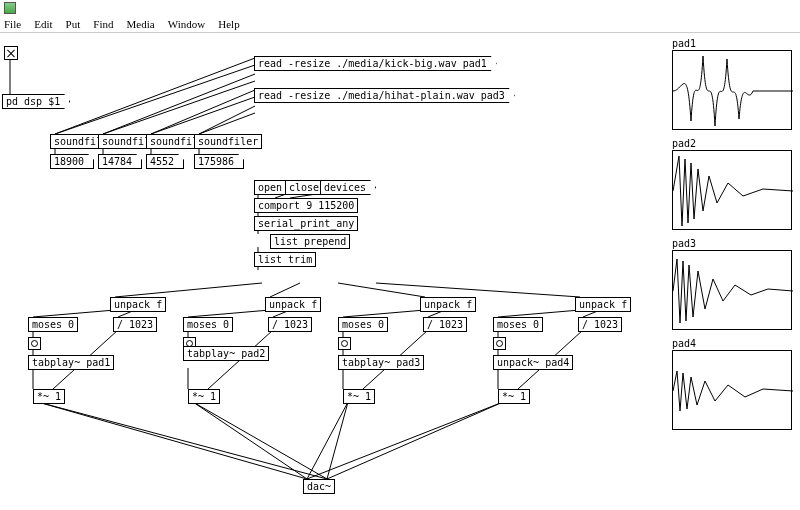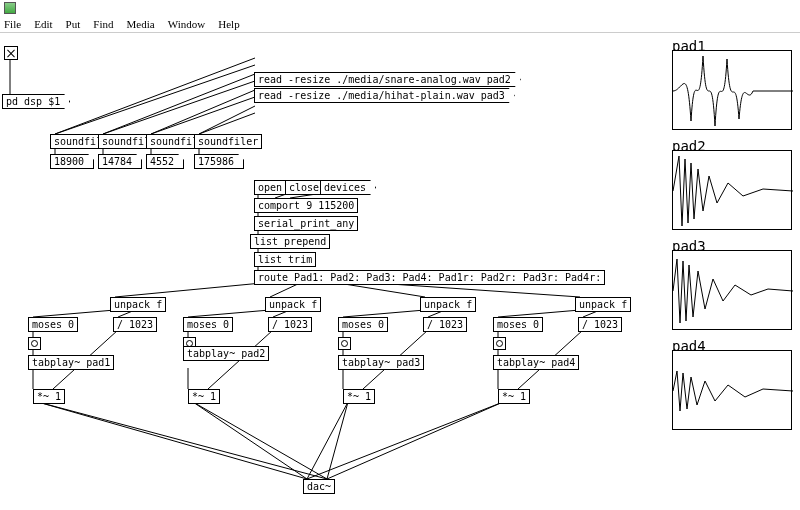--- a/index.html
+++ b/index.html
@@ -78,21 +78,21 @@
     content:"";
     position:absolute;
     left:2px; top:2px; right:2px; bottom:2px;
     border: 1px solid #000; border-radius:50%;
   }
   .waveform {
     position: absolute;
     border: 1px solid #000;
     background: #fff;
   }
-  .wavelabel { position:absolute; font-size:14px; }
+  .wavelabel { position:absolute; font-size:10px; }
   svg.wires {
     position: absolute; left:0; top:0; width:800px; height:476px;
     pointer-events: none;
   }
   svg.wires line { stroke:#000; stroke-width:1; }
 </style>
 </head>
 <body>
 
 <div class="titlebar">
@@ -175,40 +175,39 @@
     <line x1="498" y1="316" x2="498" y2="321"></line>
     <line x1="498" y1="334" x2="498" y2="355"></line>
     <line x1="583" y1="296" x2="518" y2="355"></line>
     <line x1="503" y1="368" x2="307" y2="445"></line>
     <line x1="503" y1="368" x2="327" y2="445"></line>
   </svg>
 
   <div class="toggle" style="left:4px;top:12px"></div>
   <div class="msgbox" style="left:2px;top:60px">pd dsp $1</div>
 
-  <div class="msgbox" style="left:254px;top:38px">read -resize ./media/snare-analog.wav pad2</div>
+  <div class="msgbox" style="left:254px;top:22px">read -resize ./media/kick-big.wav pad1</div>
   <div class="msgbox" style="left:254px;top:54px">read -resize ./media/hihat-plain.wav pad3</div>
 
   <div class="obj" style="left:50px;top:100px">soundfiler</div>
   <div class="obj" style="left:98px;top:100px">soundfiler</div>
   <div class="obj" style="left:146px;top:100px">soundfiler</div>
   <div class="obj" style="left:194px;top:100px">soundfiler</div>
   <div class="numbox" style="left:50px;top:120px">18900</div>
   <div class="numbox" style="left:98px;top:120px">14784</div>
   <div class="numbox" style="left:146px;top:120px">4552</div>
   <div class="numbox" style="left:194px;top:120px">175986</div>
 
   <div class="msgbox" style="left:254px;top:146px">open</div>
   <div class="msgbox" style="left:285px;top:146px">close</div>
   <div class="msgbox" style="left:320px;top:146px">devices</div>
   <div class="obj" style="left:254px;top:164px">comport 9 115200</div>
   <div class="obj" style="left:254px;top:182px">serial_print_any</div>
-  <div class="obj" style="left:250px;top:200px">list prepend</div>
+  <div class="obj" style="left:270px;top:200px">list prepend</div>
   <div class="obj" style="left:254px;top:218px">list trim</div>
-  <div class="obj" style="left:254px;top:236px">route Pad1: Pad2: Pad3: Pad4: Pad1r: Pad2r: Pad3r: Pad4r:</div>
 
   <div class="obj" style="left:110px;top:263px">unpack f</div>
   <div class="obj" style="left:28px;top:283px">moses 0</div>
   <div class="obj" style="left:113px;top:283px">/ 1023</div>
   <div class="bang" style="left:28px;top:303px"></div>
   <div class="obj" style="left:28px;top:321px">tabplay~ pad1</div>
   <div class="obj" style="left:33px;top:355px">*~ 1</div>
 
   <div class="obj" style="left:265px;top:263px">unpack f</div>
   <div class="obj" style="left:183px;top:283px">moses 0</div>
@@ -221,21 +220,21 @@
   <div class="obj" style="left:338px;top:283px">moses 0</div>
   <div class="obj" style="left:423px;top:283px">/ 1023</div>
   <div class="bang" style="left:338px;top:303px"></div>
   <div class="obj" style="left:338px;top:321px">tabplay~ pad3</div>
   <div class="obj" style="left:343px;top:355px">*~ 1</div>
 
   <div class="obj" style="left:575px;top:263px">unpack f</div>
   <div class="obj" style="left:493px;top:283px">moses 0</div>
   <div class="obj" style="left:578px;top:283px">/ 1023</div>
   <div class="bang" style="left:493px;top:303px"></div>
-  <div class="obj" style="left:493px;top:321px">tabplay~ pad4</div>
+  <div class="obj" style="left:493px;top:321px">unpack~ pad4</div>
   <div class="obj" style="left:498px;top:355px">*~ 1</div>
 
   <div class="obj" style="left:303px;top:445px">dac~</div>
 
   <div class="wavelabel" style="left:672px;top:4px">pad1</div>
   <div class="waveform" style="left:672px;top:16px;width:120px;height:80px">
     <svg width="120" height="80">
         <path d="M0 40 C10 40 14 10 18 70 C22 5 26 75 30 5 C34 75 38 5 42 75 C46 5 50 75 54 8 C58 72 62 12 66 68 C70 20 74 55 80 40 L120 40" fill="none" stroke="#000"></path>
       </svg>
   </div>

